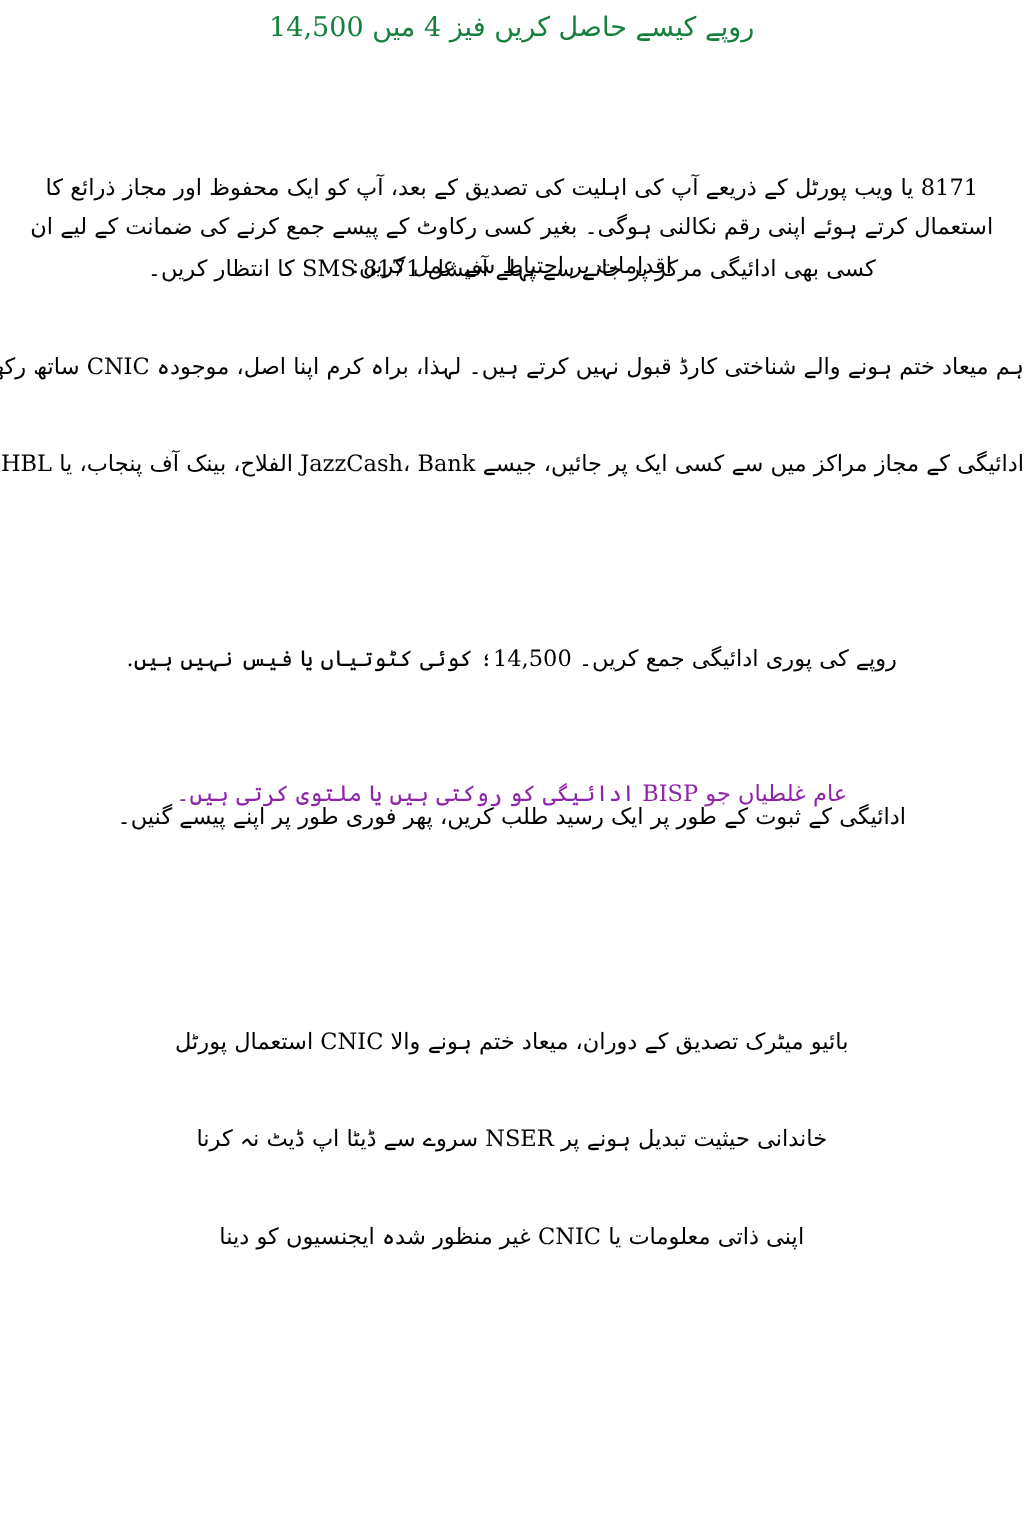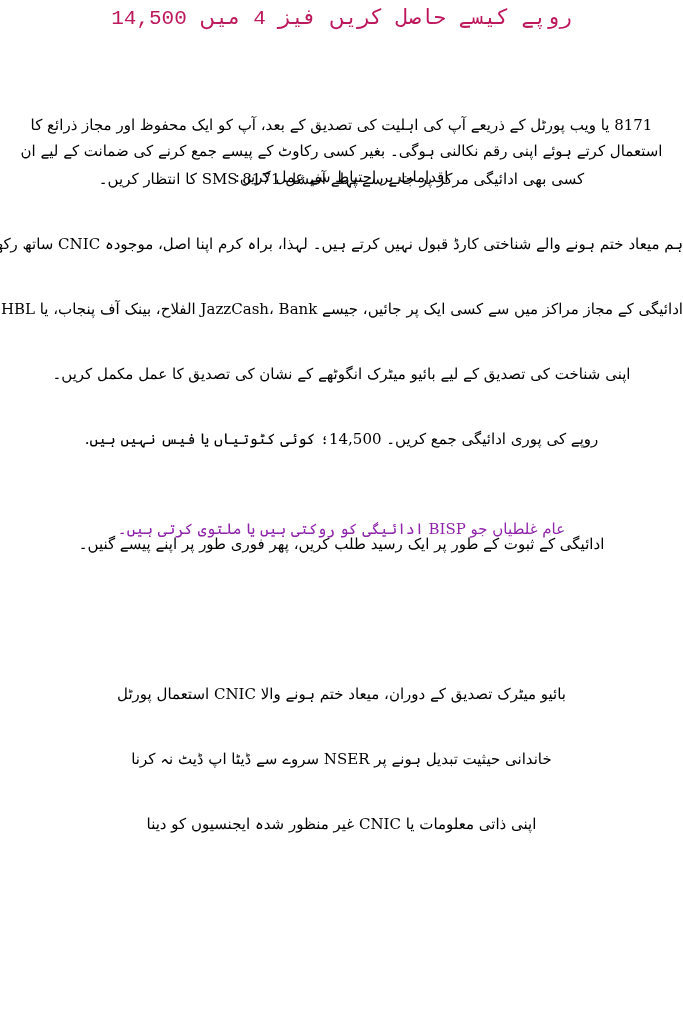--- a/index.html
+++ b/index.html
@@ -14,21 +14,21 @@
   .page { position: relative; width: 683px; height: 1024px; }
   .line {
     position: absolute;
     left: 0; right: 0;
     text-align: center;
     font-size: 15px;
     line-height: 26px;
     white-space: nowrap;
     unicode-bidi: plaintext;
   }
-  .title { color: #be185d; font-size: 21px; font-family: Liberation Mono, monospace; }
+  .title { color: #15803d; font-size: 18px; }
   .accent { color: #8e24aa; }
   .para {
     position: absolute;
     left: 4px; right: 4px;
     text-align: center;
     font-size: 15px;
     line-height: 26px;
     unicode-bidi: plaintext;
     margin-top: 42px;
   }
@@ -38,21 +38,20 @@
 
 <div class="page">
 
   <div class="line title" style="top:6px;">روپے کیسے حاصل کریں فیز 4 میں 14,500</div>
 
   <div class="para" style="top:70px;">8171 یا ویب پورٹل کے ذریعے آپ کی اہلیت کی تصدیق کے بعد، آپ کو ایک محفوظ اور مجاز ذرائع کا استعمال کرتے ہوئے اپنی رقم نکالنی ہوگی۔ بغیر کسی رکاوٹ کے پیسے جمع کرنے کی ضمانت کے لیے ان اقدامات پر احتیاط سے عمل کریں:</div>
 
   <div class="line" style="top:166px;">کسی بھی ادائیگی مرکز پر جانے سے پہلے آفیشل SMS 8171 کا انتظار کریں۔</div>
   <div class="line" style="top:231px;">ہم میعاد ختم ہونے والے شناختی کارڈ قبول نہیں کرتے ہیں۔ لہذا، براہ کرم اپنا اصل، موجودہ CNIC ساتھ رکھیں۔</div>
   <div class="line" style="top:296px;">ادائیگی کے مجاز مراکز میں سے کسی ایک پر جائیں، جیسے JazzCash، Bank الفلاح، بینک آف پنجاب، یا HBL کنیکٹ۔</div>
-  <div class="line" style="top:361px;">اپنی شناخت کی تصدیق کے لیے بائیو میٹرک انگوٹھے کے نشان کی تصدیق کا عمل مکمل کریں۔</div>
   <div class="line" style="top:426px;">روپے کی پوری ادائیگی جمع کریں۔ 14,500؛ کوئی کٹوتیاں یا فیس نہیں ہیں.</div>
   <div class="line" style="top:491px;margin-top:40px;">ادائیگی کے ثبوت کے طور پر ایک رسید طلب کریں، پھر فوری طور پر اپنے پیسے گنیں۔</div>
 
   <div class="line accent" style="top:516px;">عام غلطیاں جو BISP ادائیگی کو روکتی ہیں یا ملتوی کرتی ہیں۔</div>
 
 
   <div class="line" style="top:681px;">بائیو میٹرک تصدیق کے دوران، میعاد ختم ہونے والا CNIC استعمال پورٹل</div>
   <div class="line" style="top:811px;">اپنی ذاتی معلومات یا CNIC غیر منظور شدہ ایجنسیوں کو دینا</div>
   <div class="line" style="top:746px;">خاندانی حیثیت تبدیل ہونے پر NSER سروے سے ڈیٹا اپ ڈیٹ نہ کرنا</div>
 

